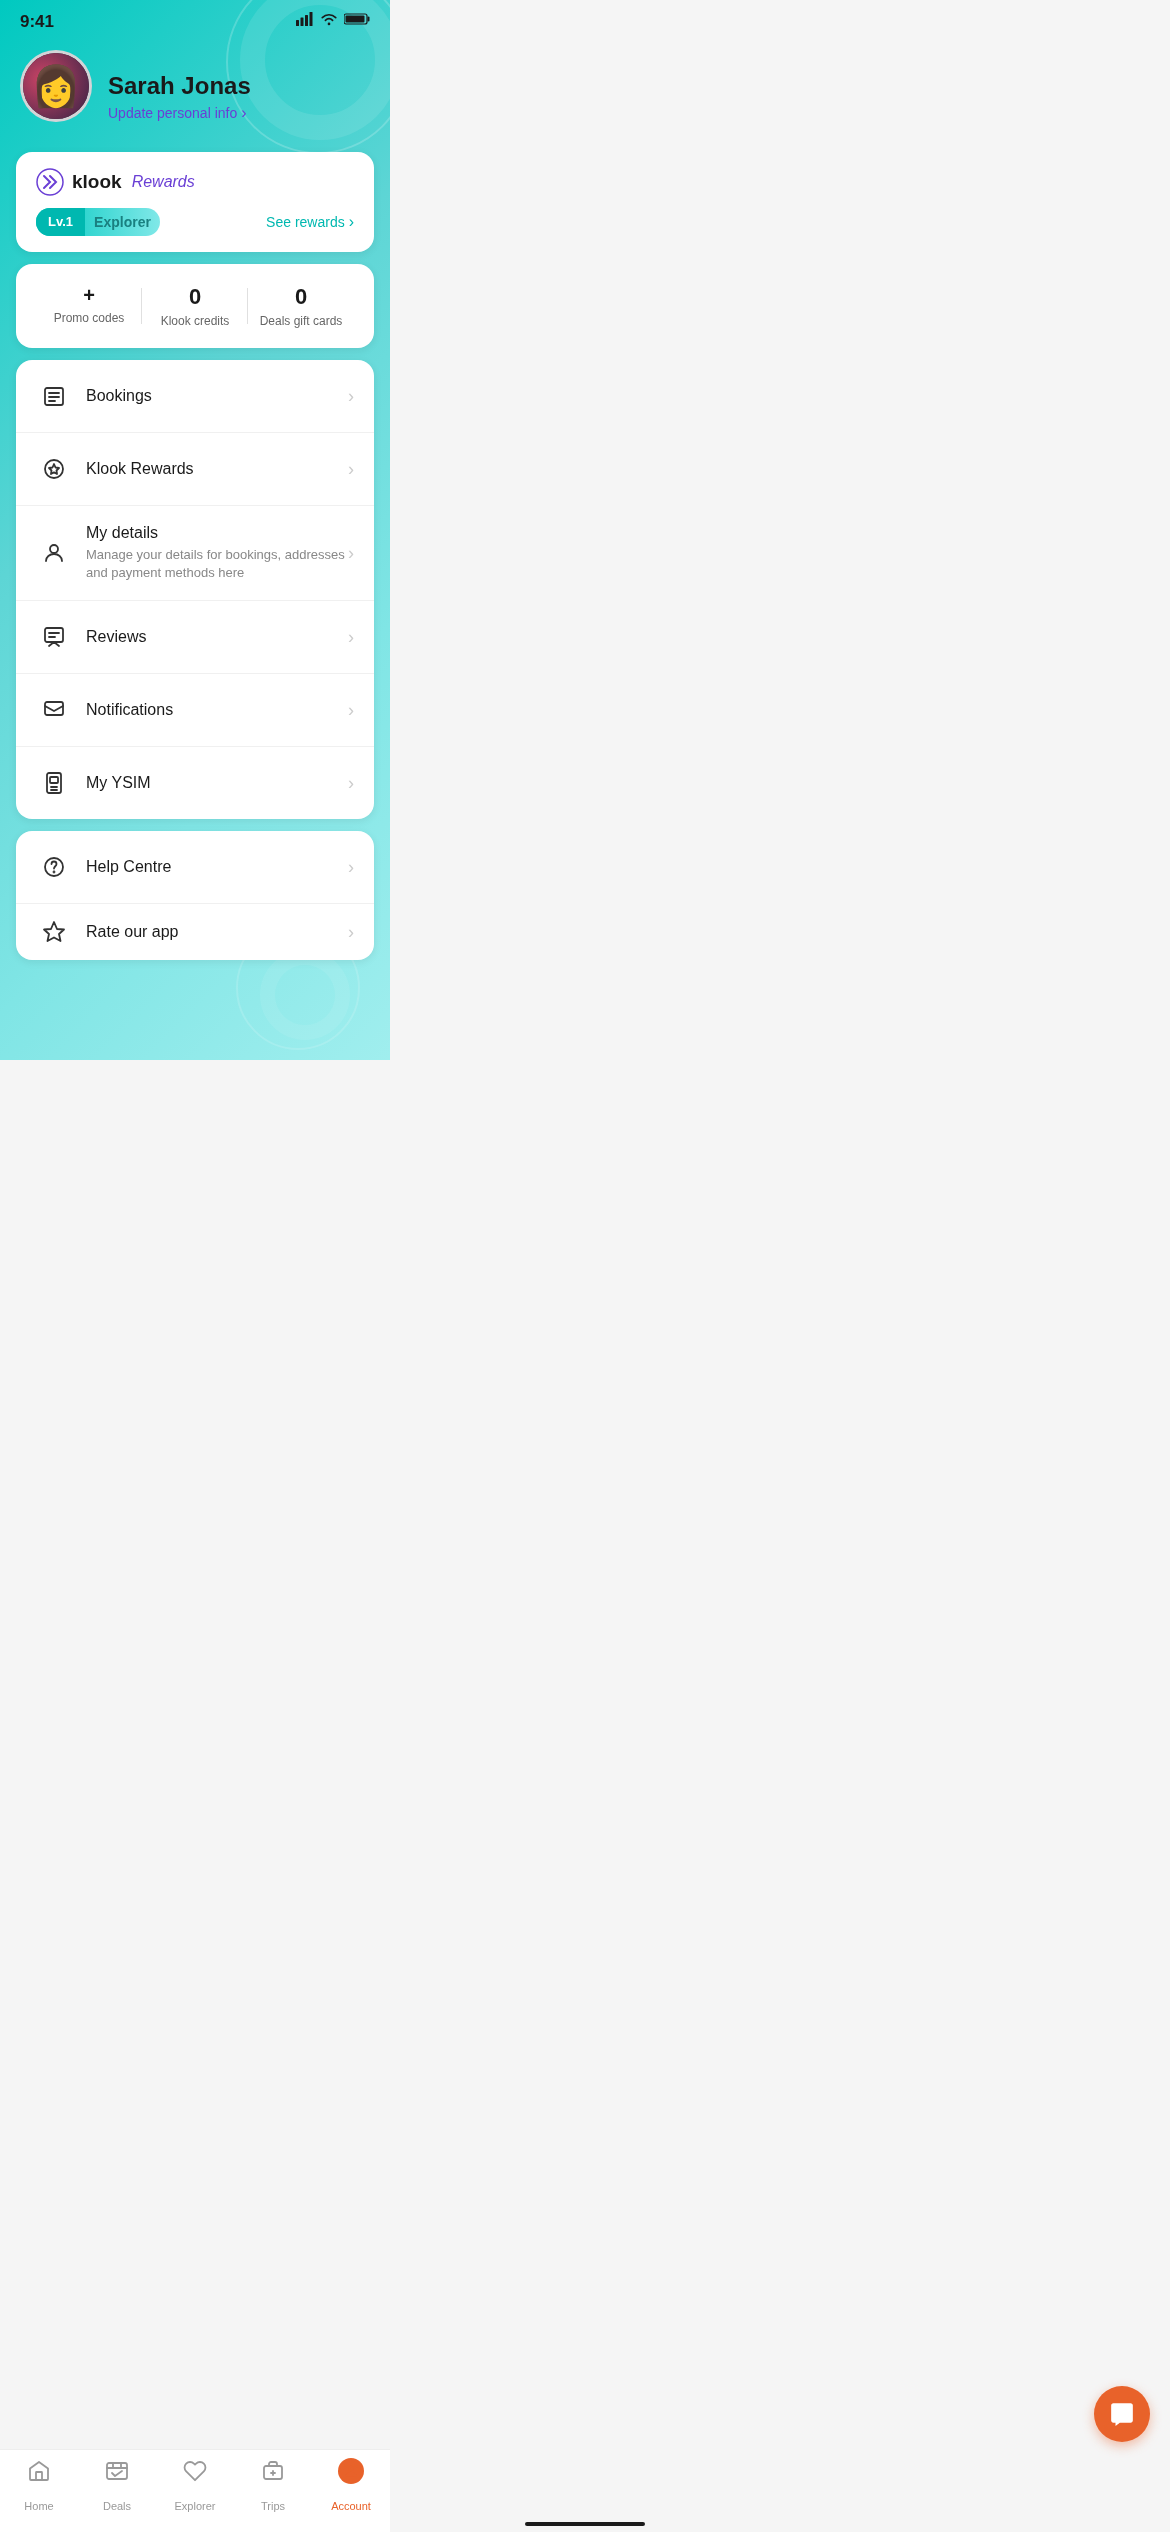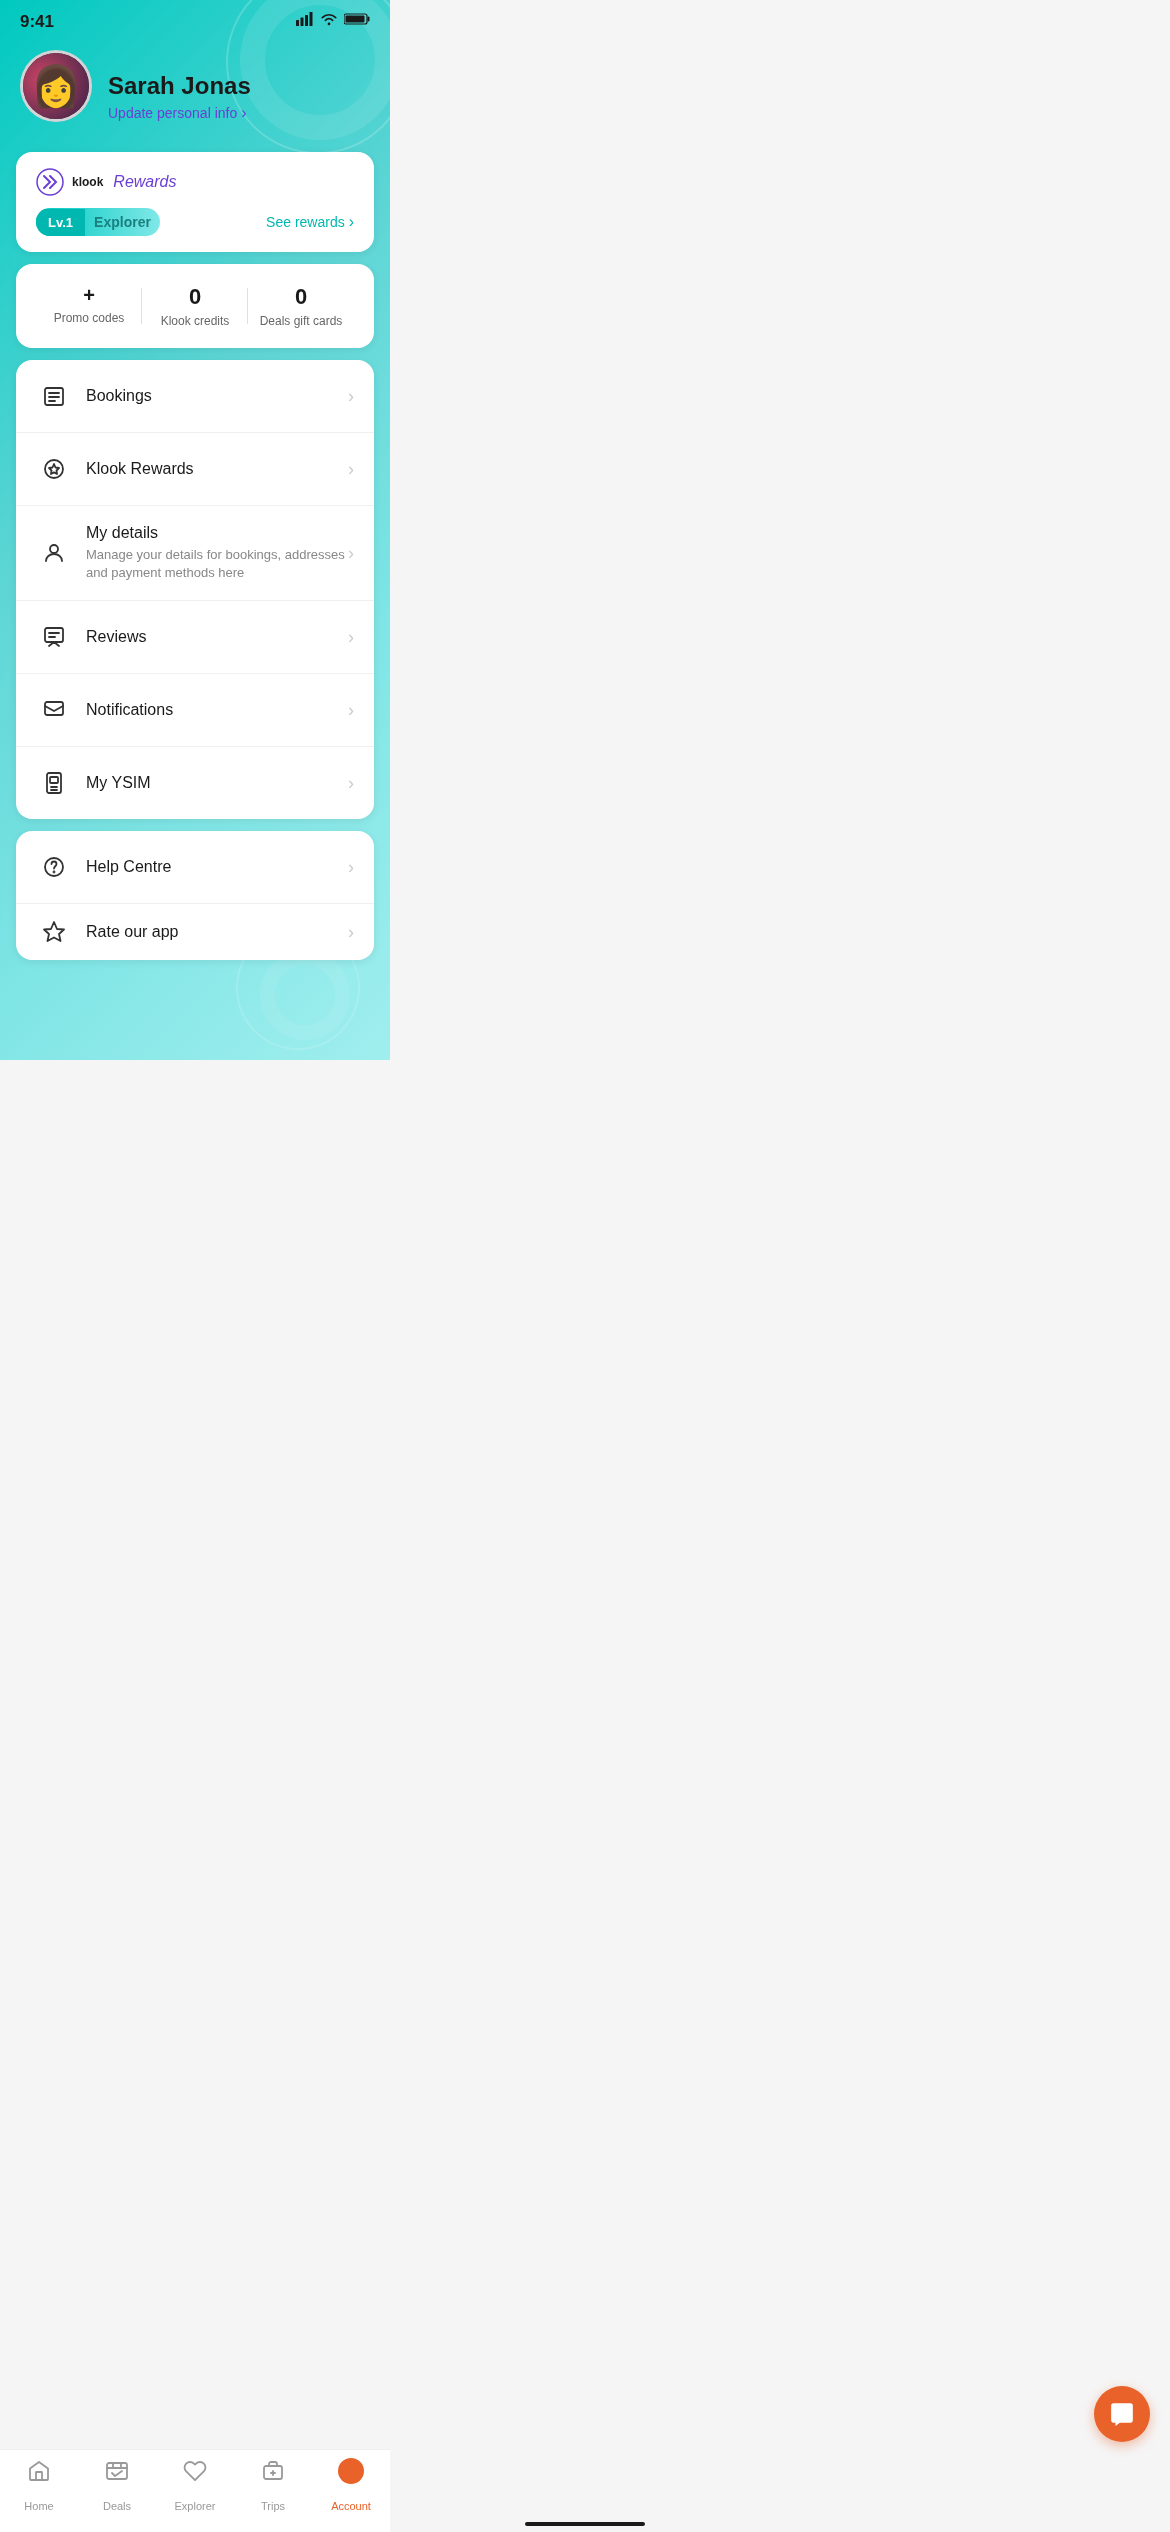--- a/index.html
+++ b/index.html
@@ -156,21 +156,20 @@
     }
 
     .rewards-bottom {
       display: flex;
       justify-content: space-between;
       align-items: center;
     }
 
     .level-badge {
       display: flex;
-      align-items: center;
       background: linear-gradient(90deg, #00c9c0, #80e8e8);
       border-radius: 20px;
       overflow: hidden;
     }
 
     .level-num {
       background: #00b8b0;
       color: white;
       font-size: 13px;
       font-weight: 700;
@@ -470,21 +469,21 @@
   <div class="cards-area">
 
     <div class="rewards-card">
       <div class="klook-rewards-logo">
 
         <svg class="klook-icon" viewBox="0 0 28 28" fill="none">
           <circle cx="14" cy="14" r="13" stroke="#6a3fd5" stroke-width="1.5" fill="none"></circle>
           <path d="M8 8 L14 14 L8 20" stroke="#6a3fd5" stroke-width="2" stroke-linecap="round" fill="none"></path>
           <path d="M14 8 L20 14 L14 20" stroke="#6a3fd5" stroke-width="2" stroke-linecap="round" fill="none"></path>
         </svg>
-        <span style="font-size:12px;font-weight:700;color:#1a1a1a;">klook</span>
+        <span style="font-size:19px;font-weight:700;color:#1a1a1a;">klook</span>
         <span style="font-size:16px;font-style:italic;color:#6a3fd5;font-weight:500;margin-left:2px;">Rewards</span>
       </div>
       <div class="rewards-bottom">
         <div class="level-badge">
           <span class="level-num">Lv.1</span>
           <span class="level-name">Explorer</span>
         </div>
         <div class="see-rewards">See rewards</div>
       </div>
     </div>

